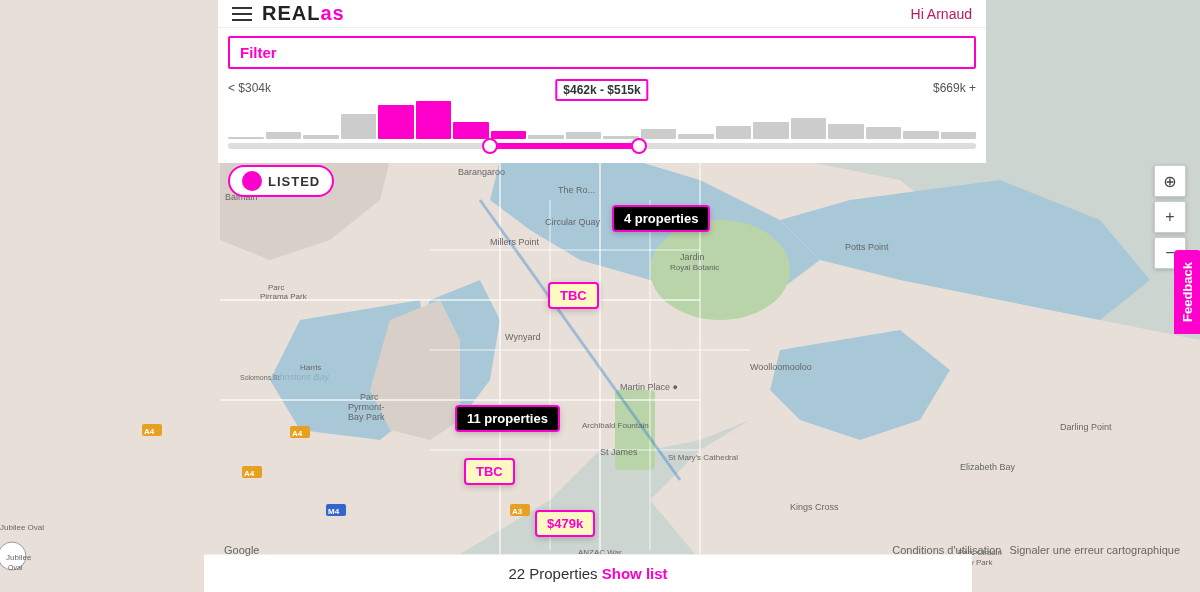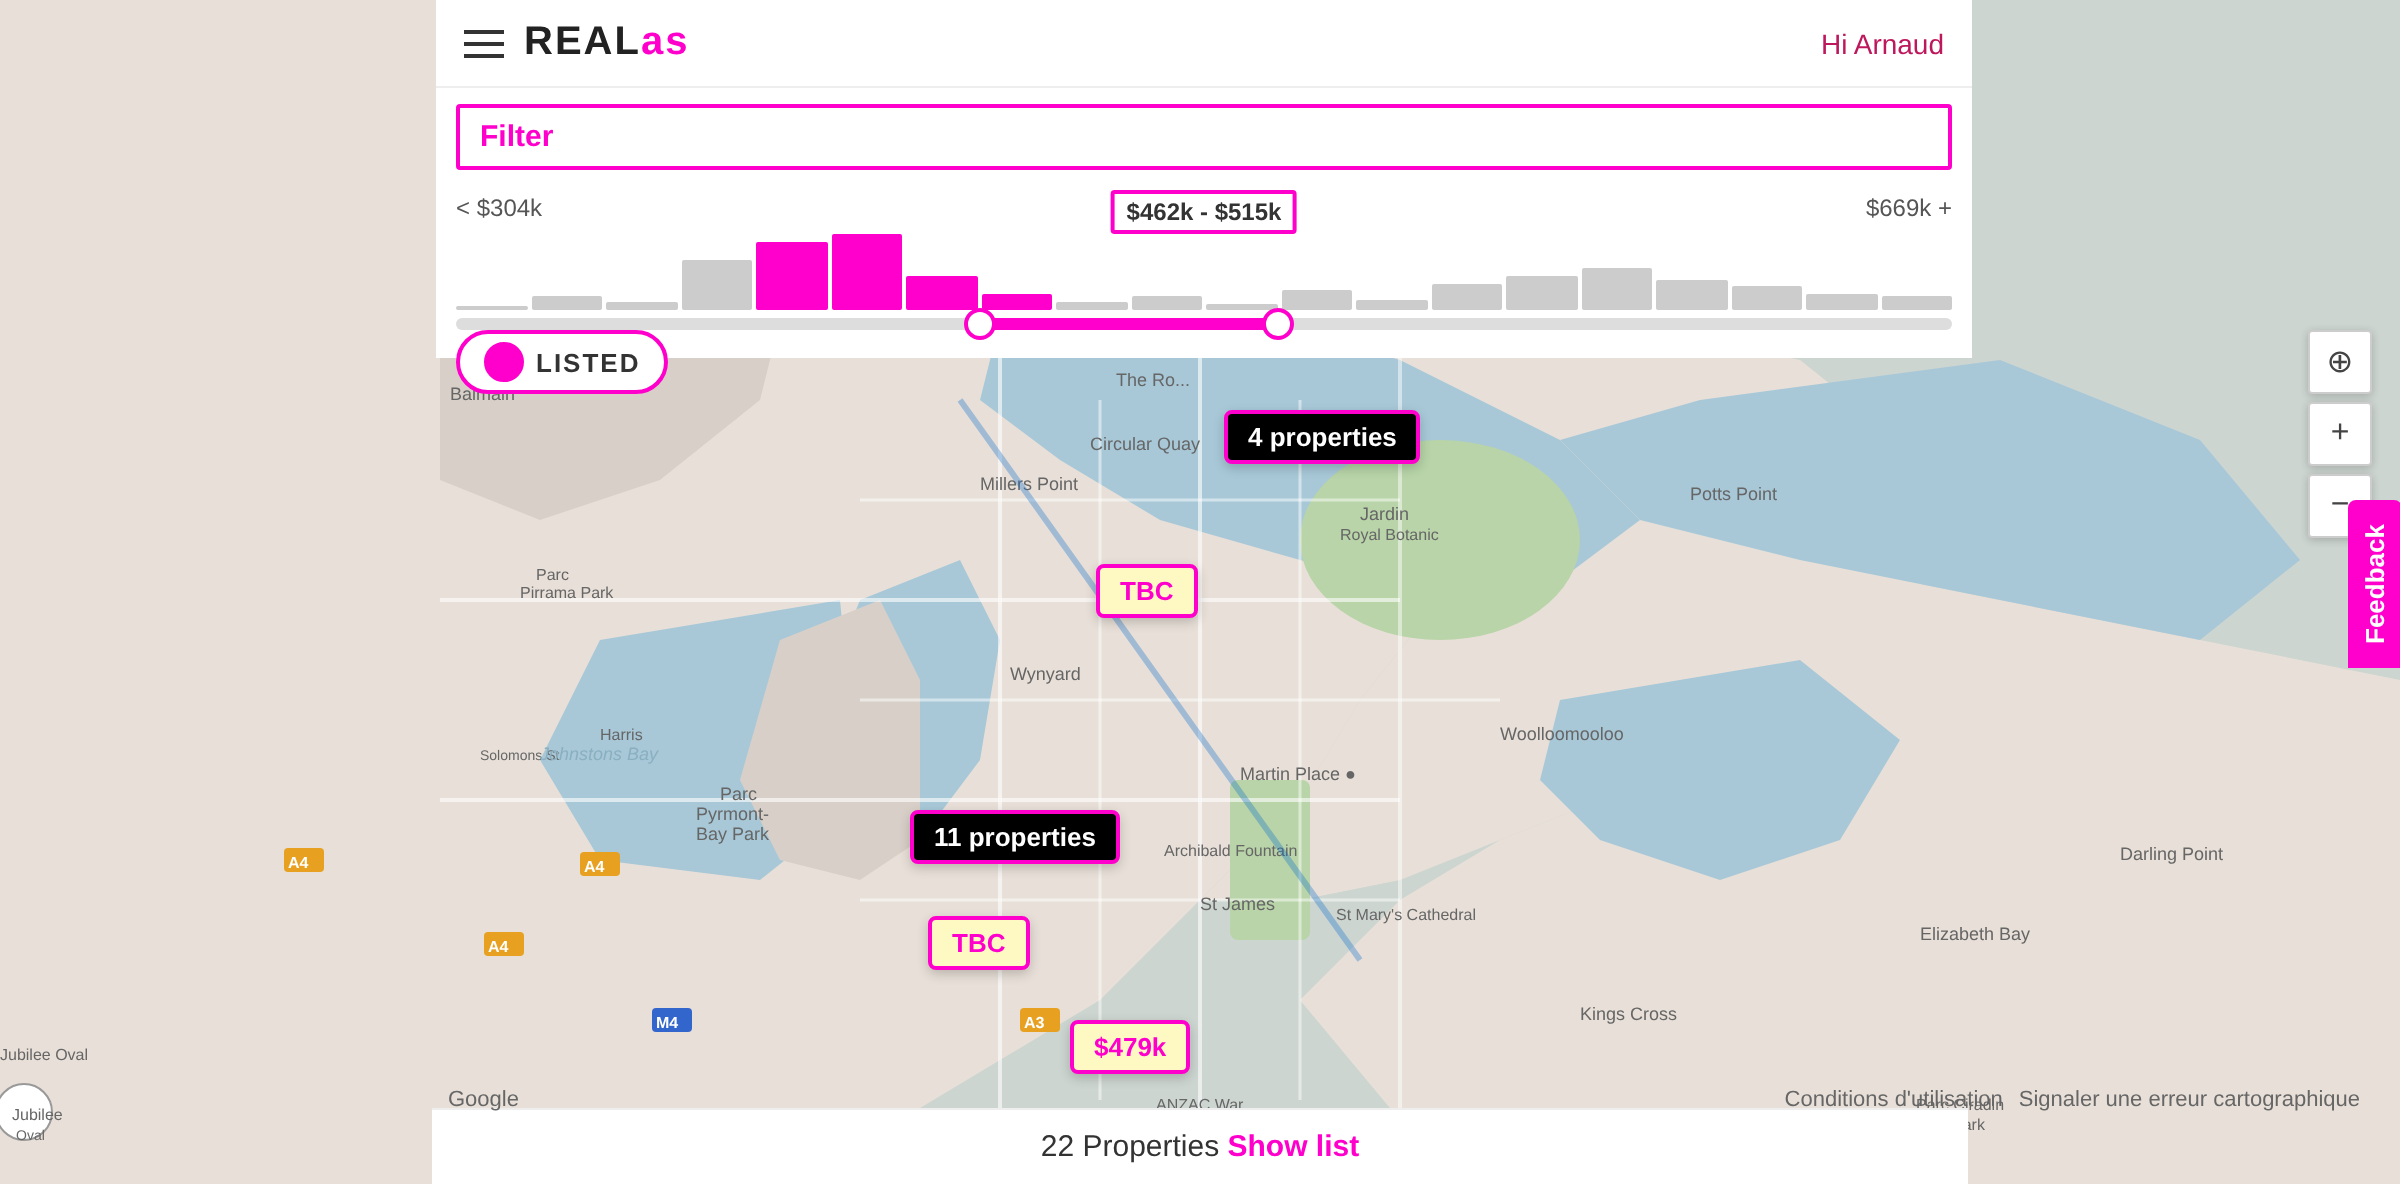--- a/index.html
+++ b/index.html
@@ -29,21 +29,21 @@
       z-index: 100;
     }
 
     
     #header {
       display: flex;
       align-items: center;
       justify-content: space-between;
       padding: 8px 14px;
       border-bottom: 1px solid #eee;
-      height: 44px;
+      height: 28px;
     }
 
     #header-left {
       display: flex;
       align-items: center;
       gap: 10px;
     }
 
     #menu-icon {
       display: flex;
@@ -242,21 +242,21 @@
       cursor: pointer;
       font-size: 16px;
       color: #444;
       box-shadow: 0 1px 4px rgba(0,0,0,0.2);
     }
 
     
     #bottom-bar {
       position: absolute;
       bottom: 0;
-      left: 216px;
+      left: 204px;
       width: 768px;
       background: white;
       border-top: 1px solid #eee;
       padding: 10px;
       text-align: center;
       font-size: 15px;
       color: #333;
       z-index: 100;
     }
     #show-list-link {

